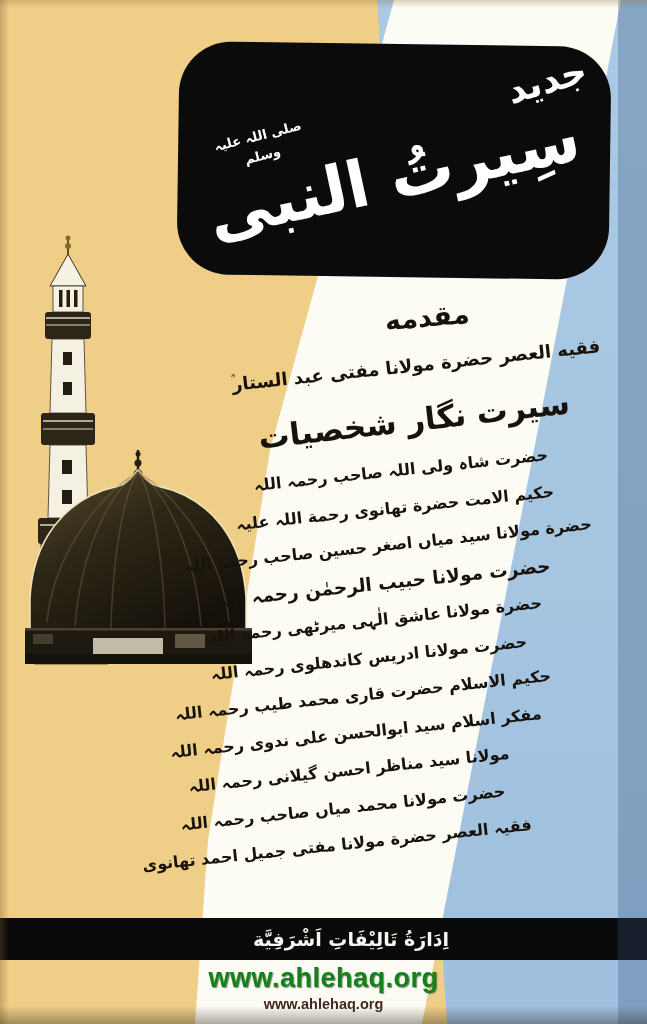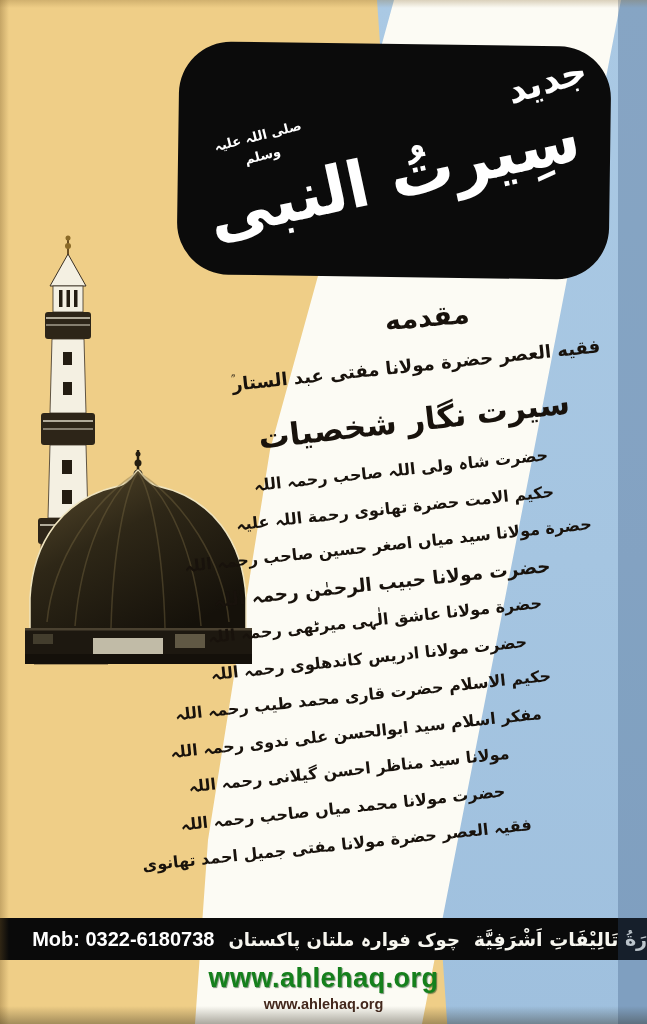--- a/index.html
+++ b/index.html
@@ -185,22 +185,20 @@
   <div class="pl" style="left:375px;top:620px">حضرة مولانا عاشق الٰہی میرٹھی رحمہ اللہ</div>
   <div class="pl" style="left:369px;top:658px">حضرت مولانا ادریس کاندھلوی رحمہ اللہ</div>
   <div class="pl" style="left:363px;top:695px">حکیم الاسلام حضرت قاری محمد طیب رحمہ اللہ</div>
   <div class="pl" style="left:356px;top:733px">مفکر اسلام سید ابوالحسن علی ندوی رحمہ اللہ</div>
   <div class="pl" style="left:349px;top:770px">مولانا سید مناظر احسن گیلانی رحمہ اللہ</div>
   <div class="pl" style="left:343px;top:808px">حضرت مولانا محمد میاں صاحب رحمہ اللہ</div>
   <div class="pl" style="left:337px;top:845px">فقیہ العصر حضرة مولانا مفتی جمیل احمد تھانوی</div>
 
   <div class="pub-strip">
     <span class="urdu">اِدَارَةُ تَالِیْفَاتِ اَشْرَفِیَّة</span>
-    <span class="urdu addr">چوک فوارہ ملتان پاکستان</span>
-    <span class="mob">Mob: 0322-6180738</span>
   </div>
 
   <div class="web-primary">www.ahlehaq.org</div>
   <div class="web-secondary">www.ahlehaq.org</div>
 
   <div class="edge-right"></div>
   <div class="edge-left"></div>
   <div class="edge-top"></div>
   <div class="edge-bottom"></div>
 

